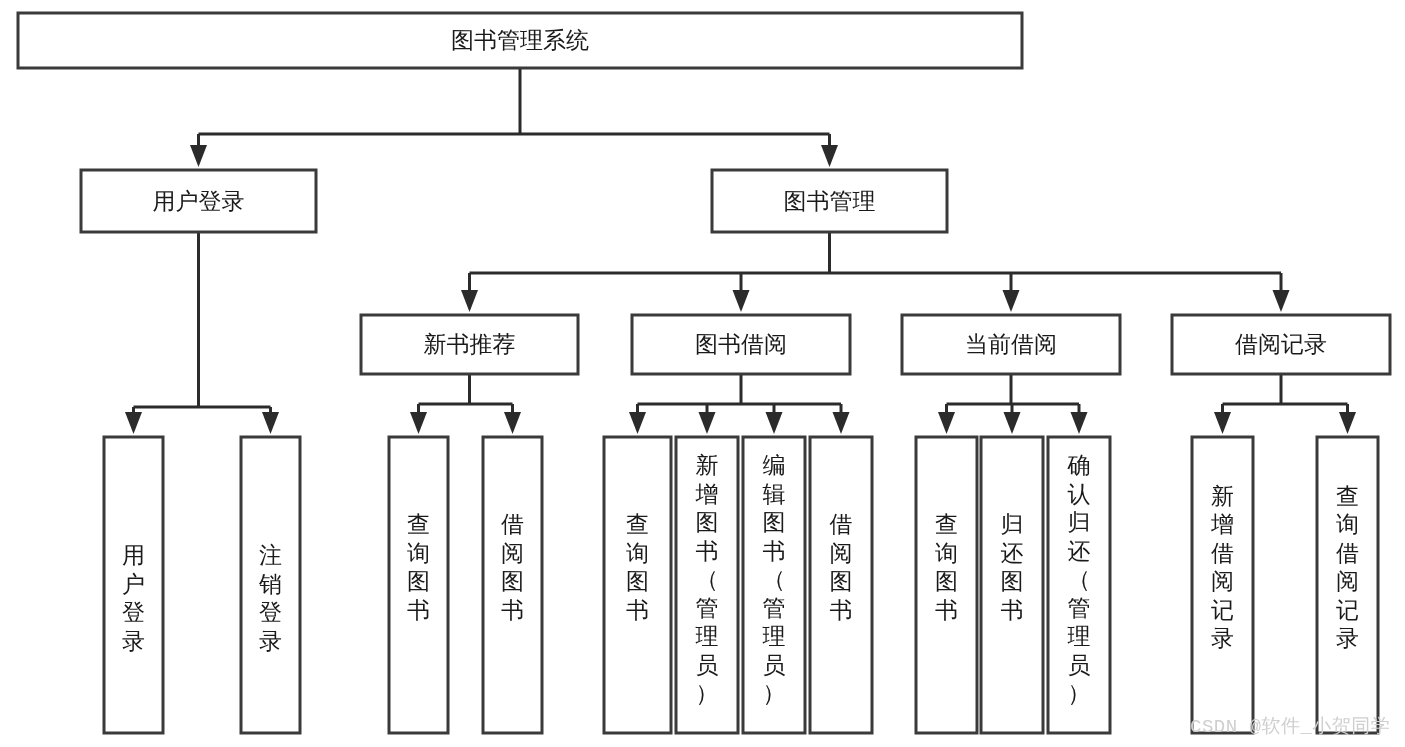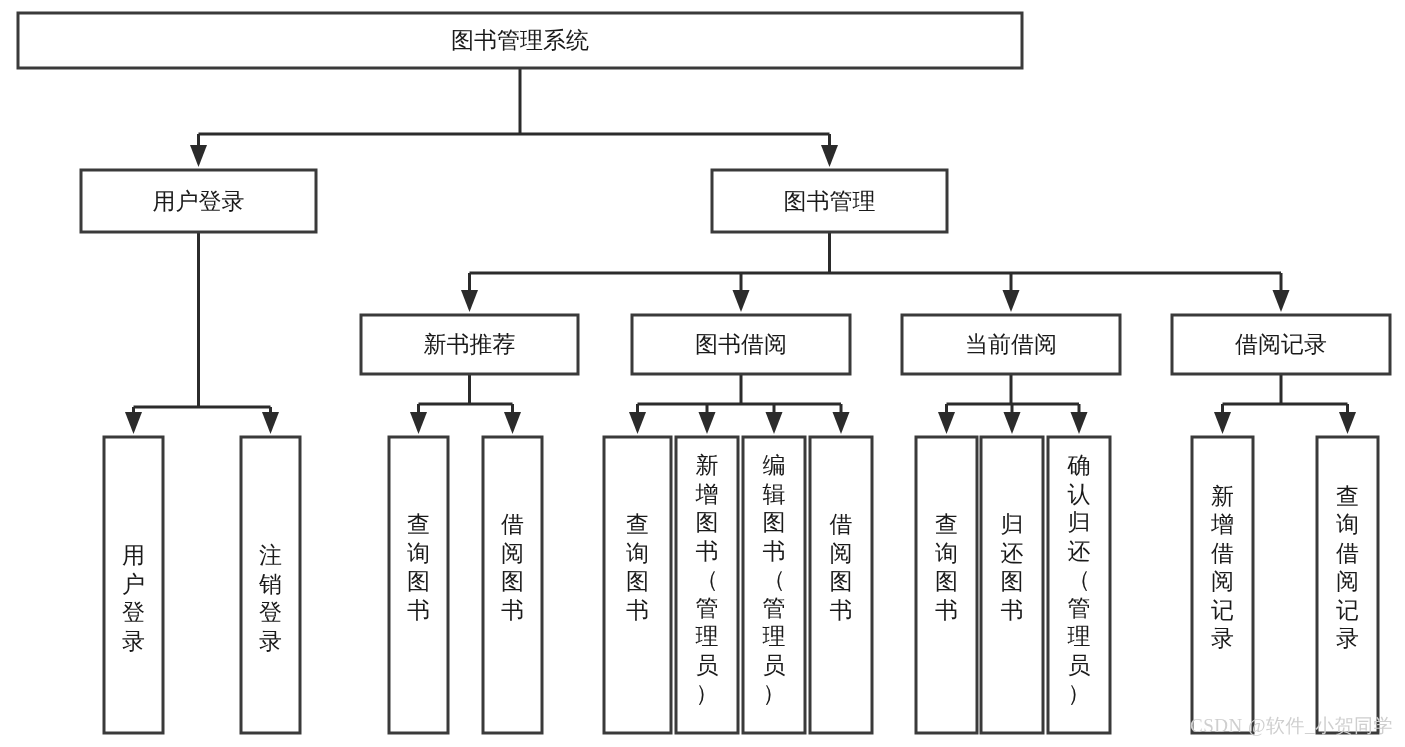--- a/index.html
+++ b/index.html
@@ -21,21 +21,21 @@
   }
   .node-label-vertical{
     fill:#1a1a1a;
     font-family:"DejaVu Sans","Liberation Sans",sans-serif;
     font-size:23px;
     text-anchor:middle;
   }
   .watermark{
     position:absolute;
     color:#cfcfcf;
-    font-family:Liberation Serif, serif;
+    font-family:Liberation Mono, monospace;
     font-size:19px;
     white-space:nowrap;
     left:1190px;top:713px;
     letter-spacing:0.5px;
   }
 </style>
 </head>
 <body>
 
 <svg id="diagram" viewBox="0 0 1405 747" xmlns="http://www.w3.org/2000/svg">

